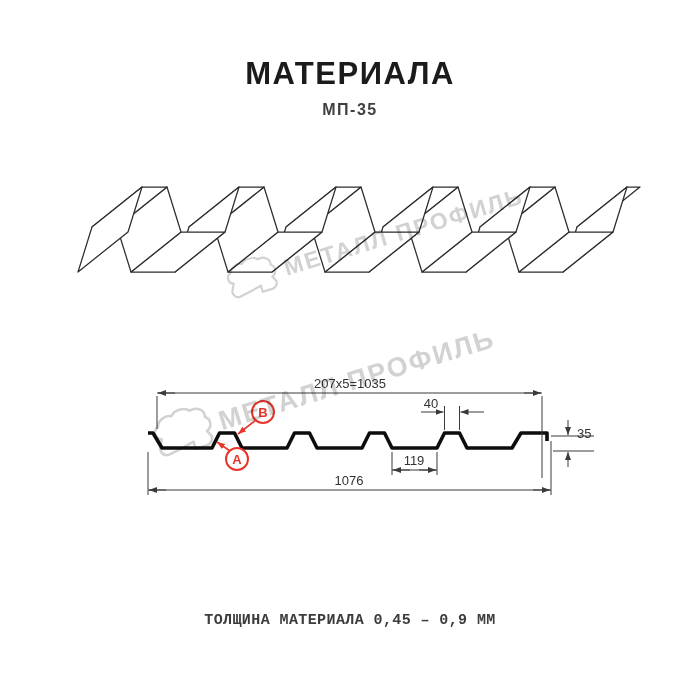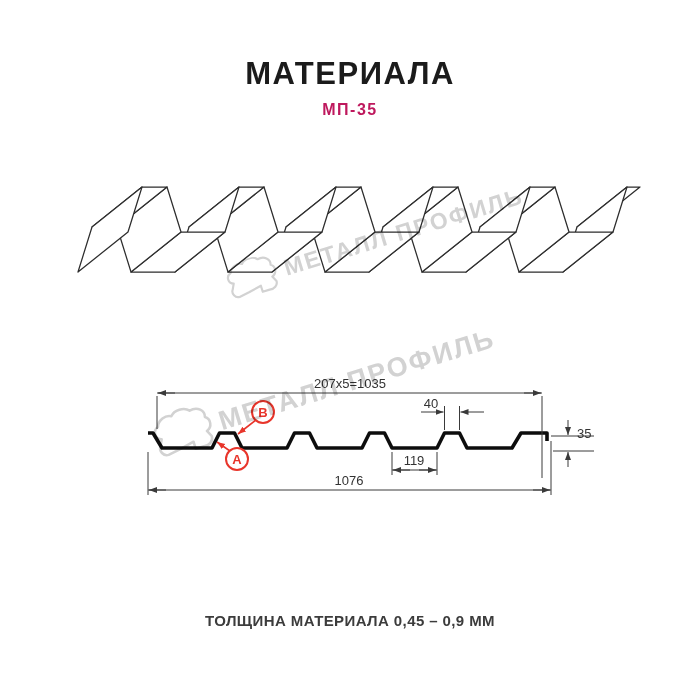--- a/index.html
+++ b/index.html
@@ -2,23 +2,23 @@
 <html><head>
 <meta charset="utf-8">
 <style>
   html,body{margin:0;padding:0;}
   body{width:700px;height:700px;background:#ffffff;position:relative;overflow:hidden;
        font-family:"Liberation Sans",sans-serif;}
   .abs{position:absolute;}
   .page-title{left:0;top:56px;width:700px;text-align:center;font-size:31px;font-weight:700;
        letter-spacing:1.5px;color:#1b1b1b;}
   .page-subtitle{left:0;top:101px;width:700px;text-align:center;font-size:16px;font-weight:700;
-       letter-spacing:1.5px;color:#be185d;}
+       letter-spacing:1.5px;color:#404040;}
   .footer-note{left:0;top:612px;width:700px;text-align:center;font-size:15px;font-weight:700;
-       letter-spacing:0.4px;color:#3c3c3c;}
+       letter-spacing:0.4px;color:#3c3c3c;font-family:Liberation Mono, monospace;}
   .watermark{display:flex;align-items:center;white-space:nowrap;color:#d2d2d2;
        mix-blend-mode:multiply;pointer-events:none;}
   .watermark .wm-text{font-weight:700;letter-spacing:2px;}
   .wm1{left:222px;top:258px;transform:rotate(-17deg);transform-origin:30px 20px;gap:6px;}
   .wm1 .wm-text{font-size:23px;}
   .wm2{left:148px;top:408px;transform:rotate(-17deg);transform-origin:34px 25px;gap:5px;}
   .wm2 .wm-text{font-size:27px;}
   svg text{font-family:"Liberation Sans",sans-serif;}
   .dim-label{font-size:13px;fill:#333;}
   .callout-letter{font-size:13px;font-weight:700;fill:#e8352b;}

